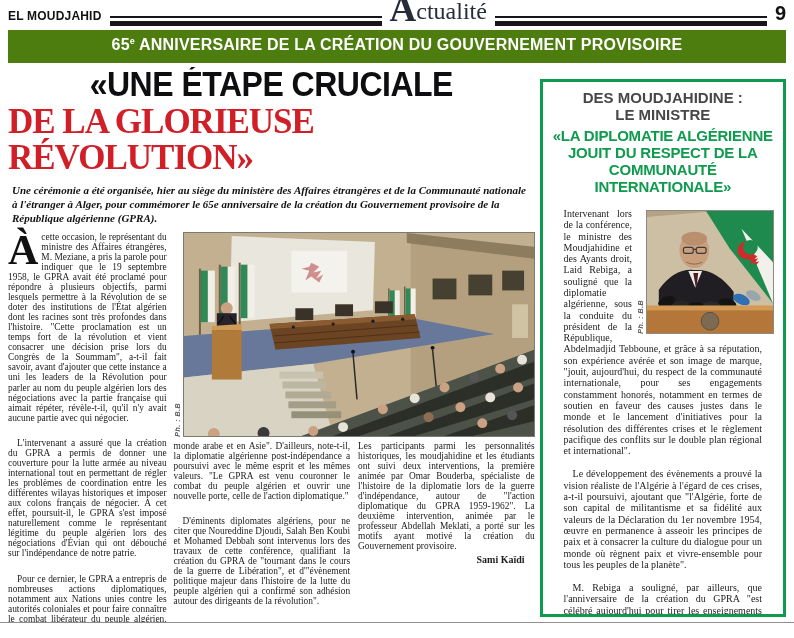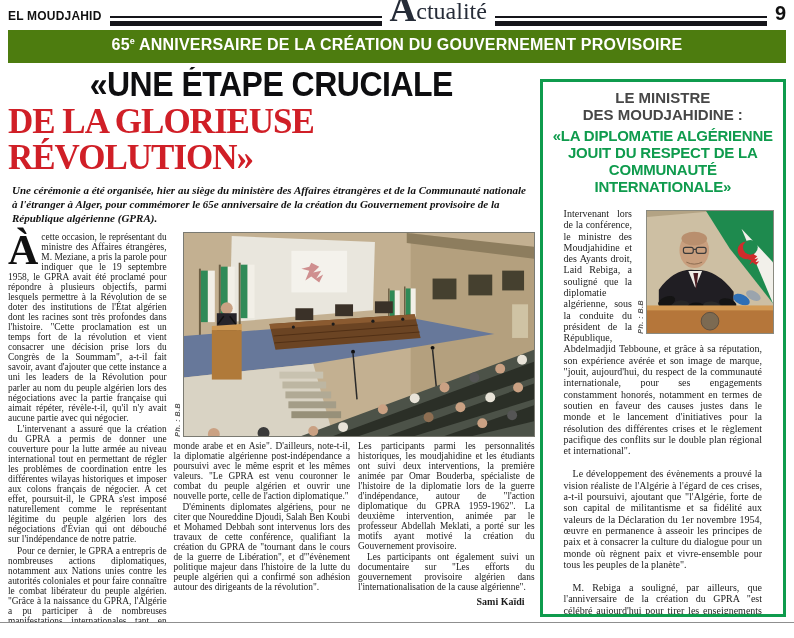--- a/index.html
+++ b/index.html
@@ -45,21 +45,21 @@
   .right-block { width: 361px; }
   .photo-wrap { display: flex; align-items: flex-end; }
   .v-credit { writing-mode: vertical-rl; transform: rotate(180deg);
               font: bold italic 7px "Liberation Sans", sans-serif; color: #5a5a5a;
               width: 9px; letter-spacing: .5px; padding-bottom: 2px; }
   .main-photo { width: 352px; height: 205px; border: 1px solid #7a7a72; display: block; }
   .cols23 { display: flex; gap: 8px; margin-top: 4px; }
   .cols23 .col { flex: 1; }
 
   p.body { font-size: 9.4px; line-height: 1.07; text-align: justify; margin: 0; color: #1b1b1b; }
-  p.body + p.body { text-indent: 9px; margin-top: 1px; }
+  p.body + p.body { text-indent: 9px; margin-top: 15px; }
   .dropcap { float: left; font-family: "Liberation Serif", serif; font-weight: bold;
              font-size: 42px; line-height: .8; padding: 2px 3px 0 0; color: #111; }
   .byline { text-align: right; font-weight: bold; font-size: 10px; margin-top: 3px; padding-right: 10px; }
 
   
   .sb-title { text-align: center; font-family: "Liberation Sans", sans-serif; font-weight: bold;
               font-size: 15px; line-height: 1.18; color: #474747; }
   .sb-quote { text-align: center; font-family: "Liberation Sans", sans-serif; font-weight: 800;
               font-size: 15px; line-height: 1.13; color: #0f9b4d; letter-spacing: -0.2px; margin-top: 4px; }
   .sb-body { margin-top: 8px; }
@@ -190,32 +190,31 @@
                 <circle cx="30" cy="203" r="6" fill="#caa183"></circle>
             </svg>
           </div>
           <div class="cols23">
             <div class="col">
               <p class="body">monde arabe et en Asie". D'ailleurs, note-t-il, la diplomatie algérienne post-indépendance a poursuivi avec le même esprit et les mêmes valeurs. "Le GPRA est venu couronner le combat du peuple algérien et ouvrir une nouvelle porte, celle de l'action diplomatique."</p>
               <p class="body">D'éminents diplomates algériens, pour ne citer que Noureddine Djoudi, Salah Ben Koubi et Mohamed Debbah sont intervenus lors des travaux de cette conférence, qualifiant la création du GPRA de "tournant dans le cours de la guerre de Libération", et d'"évènement politique majeur dans l'histoire de la lutte du peuple algérien qui a confirmé son adhésion autour des dirigeants de la révolution".</p>
             </div>
             <div class="col">
               <p class="body">Les participants parmi les personnalités historiques, les moudjahidine et les étudiants ont suivi deux interventions, la première animée par Omar Bouderba, spécialiste de l'histoire de la diplomatie lors de la guerre d'indépendance, autour de "l'action diplomatique du GPRA 1959-1962". La deuxième intervention, animée par le professeur Abdellah Meklati, a porté sur les motifs ayant motivé la création du Gouvernement provisoire.</p>
-              <p class="body">Les participants ont également suivi un documentaire sur "Les efforts du gouvernement provisoire algérien dans l'internationalisation de la cause algérienne".</p>
               <div class="byline">Sami Kaïdi</div>
             </div>
           </div>
         </div>
       </div>
     </div>
 
     <div class="sidebar">
       <div class="sb-title">
+        <div>DES MOUDJAHIDINE :</div>
         <div>LE MINISTRE</div>
-        <div>DES MOUDJAHIDINE :</div>
       </div>
       <div class="sb-quote">«LA DIPLOMATIE ALGÉRIENNE JOUIT DU RESPECT DE LA COMMUNAUTÉ INTERNATIONALE»</div>
       <div class="sb-body">
         <div class="sb-photo-float">
           <span class="v-credit">Ph. : B.B</span>
           <svg class="sb-photo" viewBox="0 0 128 124" preserveAspectRatio="none" role="img">
             <rect width="128" height="124" fill="#cdbfa3"></rect>
             <polygon points="0,6 70,0 0,0" fill="#b3a384"></polygon>
 
             <polygon points="60,0 128,0 128,94 84,38" fill="#1e8a4e"></polygon>

